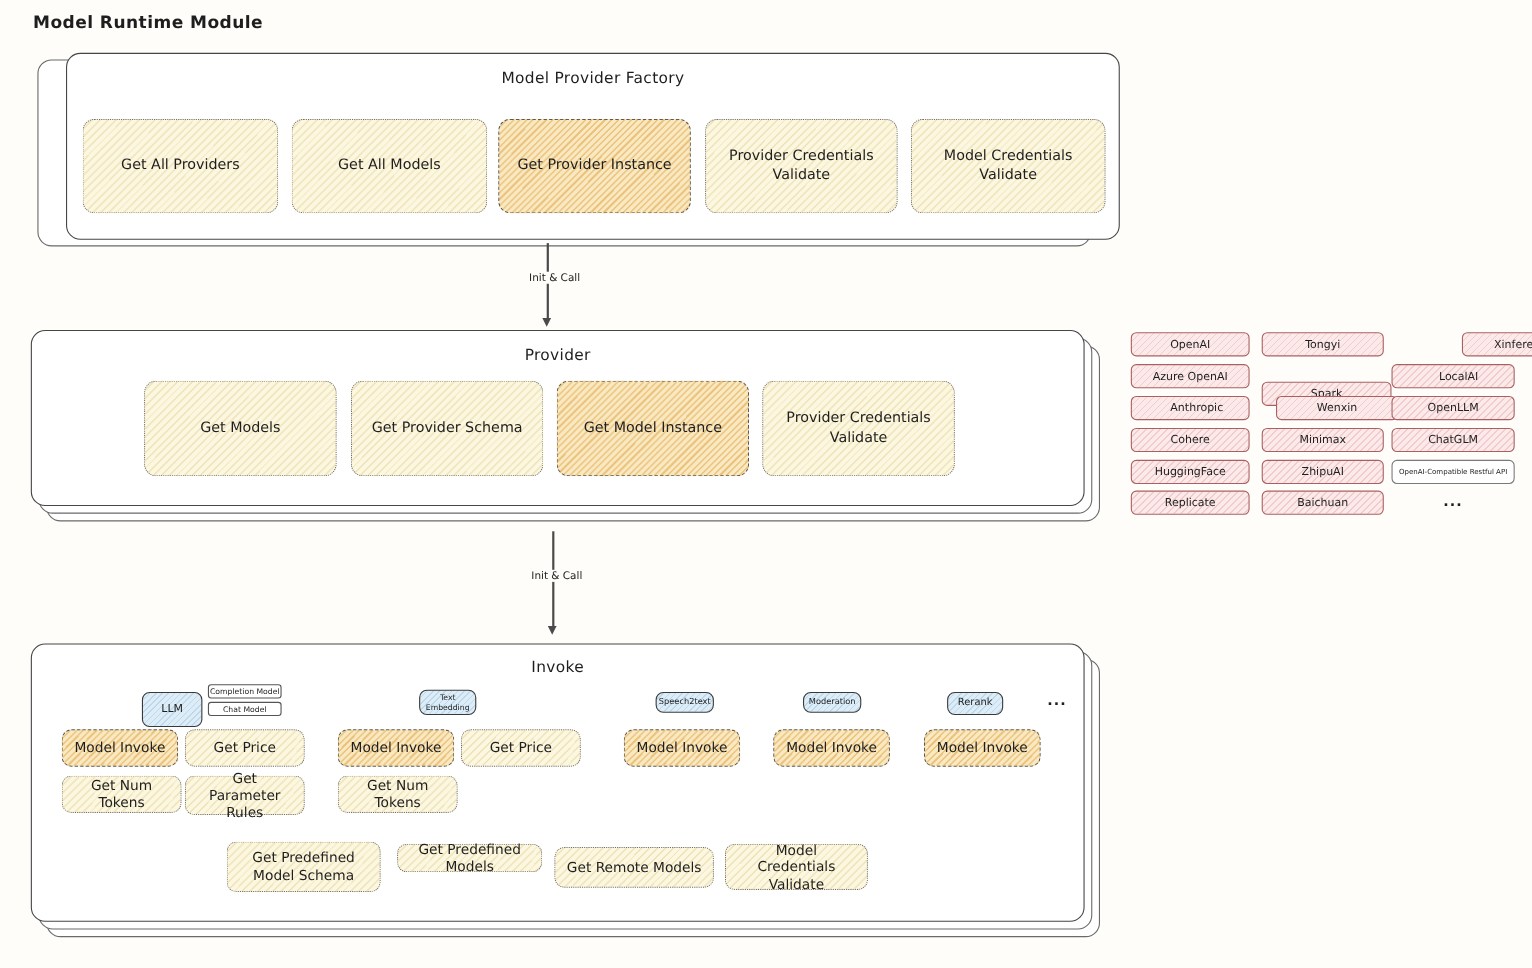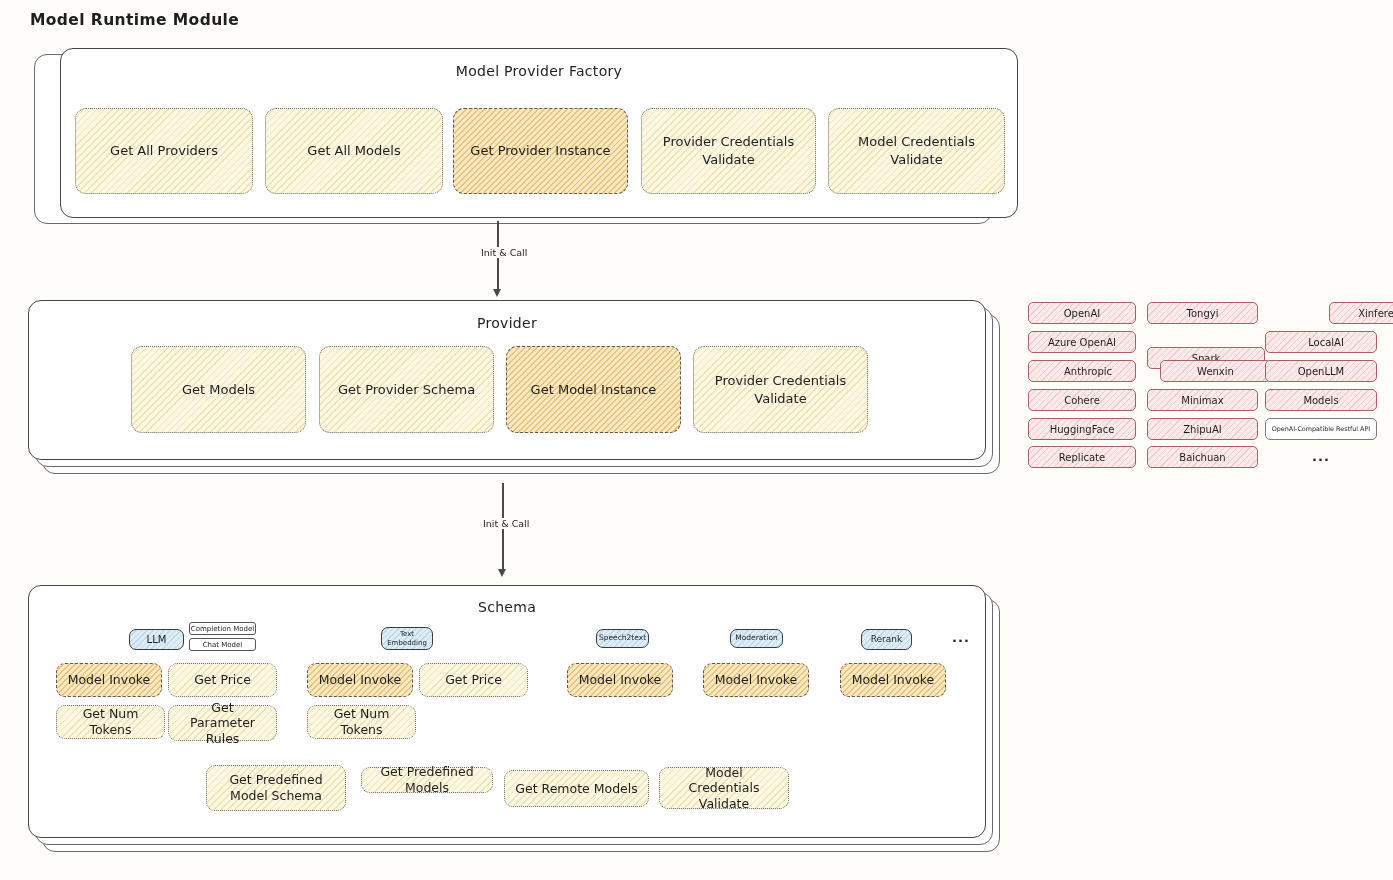--- a/index.html
+++ b/index.html
@@ -120,34 +120,34 @@
 <div class="pinkbox" style="left:1147px; top:302px; width:111px; height:22px;">Tongyi</div>
 <div class="pinkbox" style="left:1147px; top:347px; width:118px; height:22px;">Spark</div>
 <div class="pinkbox" style="left:1147px; top:360px; width:111px; height:22px;margin-left:13px;">Wenxin</div>
 <div class="pinkbox" style="left:1147px; top:389px; width:111px; height:22px;">Minimax</div>
 <div class="pinkbox" style="left:1147px; top:418px; width:111px; height:22px;">ZhipuAI</div>
 <div class="pinkbox" style="left:1147px; top:446px; width:111px; height:22px;">Baichuan</div>
 
 <div class="pinkbox" style="left:1329px; top:302px; width:112px; height:22px;">Xinference</div>
 <div class="pinkbox" style="left:1265px; top:331px; width:112px; height:22px;padding-left:10px;">LocalAI</div>
 <div class="pinkbox" style="left:1265px; top:360px; width:112px; height:22px;">OpenLLM</div>
-<div class="pinkbox" style="left:1265px; top:389px; width:112px; height:22px;">Models</div>
+<div class="pinkbox" style="left:1265px; top:389px; width:112px; height:22px;">ChatGLM</div>
 <div class="pinkbox apitag" style="left:1265px; top:418px; width:112px; height:22px;">OpenAI-Compatible Restful API</div>
 <div class="ellipsis" style="left:1265px; top:449px; width:112px;">...</div>
 
 <div class="vline" style="left:502px; top:483px; height:87px;"></div>
 <div class="arrowhead" style="left:498px; top:569px;"></div>
 <div class="arrow-label" style="left:479px; top:518px;">Init &amp; Call</div>
 
 <div class="shadow" style="left:42px; top:599px; width:958px; height:253px;"></div>
 <div class="shadow" style="left:35px; top:592px; width:958px; height:253px;"></div>
 <div class="panel" style="left:28px; top:585px; width:958px; height:253px;">
-  <div class="panel-title" style="top:13px;">Schema</div>
+  <div class="panel-title" style="top:13px;">Invoke</div>
 
-  <div class="bluetab" style="left:100px; top:43px; width:55px; height:21px;">LLM</div>
+  <div class="bluetab" style="left:100px; top:43px; width:55px; height:32px;">LLM</div>
   <div class="whitetag" style="left:160px; top:36px; width:67px; height:13px;">Completion Model</div>
   <div class="whitetag" style="left:160px; top:52px; width:67px; height:13px;">Chat Model</div>
   <div class="bluetab" style="left:352px; top:41px; width:52px; height:23px; font-size:7px; padding:1px;">Text Embedding</div>
   <div class="bluetab" style="left:567px; top:43px; width:53px; height:19px; font-size:7.5px;">Speech2text</div>
   <div class="bluetab" style="left:701px; top:43px; width:53px; height:19px; font-size:7.5px;">Moderation</div>
   <div class="bluetab" style="left:832px; top:43px; width:51px; height:21px; font-size:9px;">Rerank</div>
   <div class="ellipsis" style="left:920px; top:44px; width:24px;">...</div>
 
   <div class="ybox hl op" style="left:27px; top:77px; width:106px; height:34px;">Model Invoke</div>
   <div class="ybox op" style="left:139px; top:77px; width:109px; height:34px;">Get Price</div>

